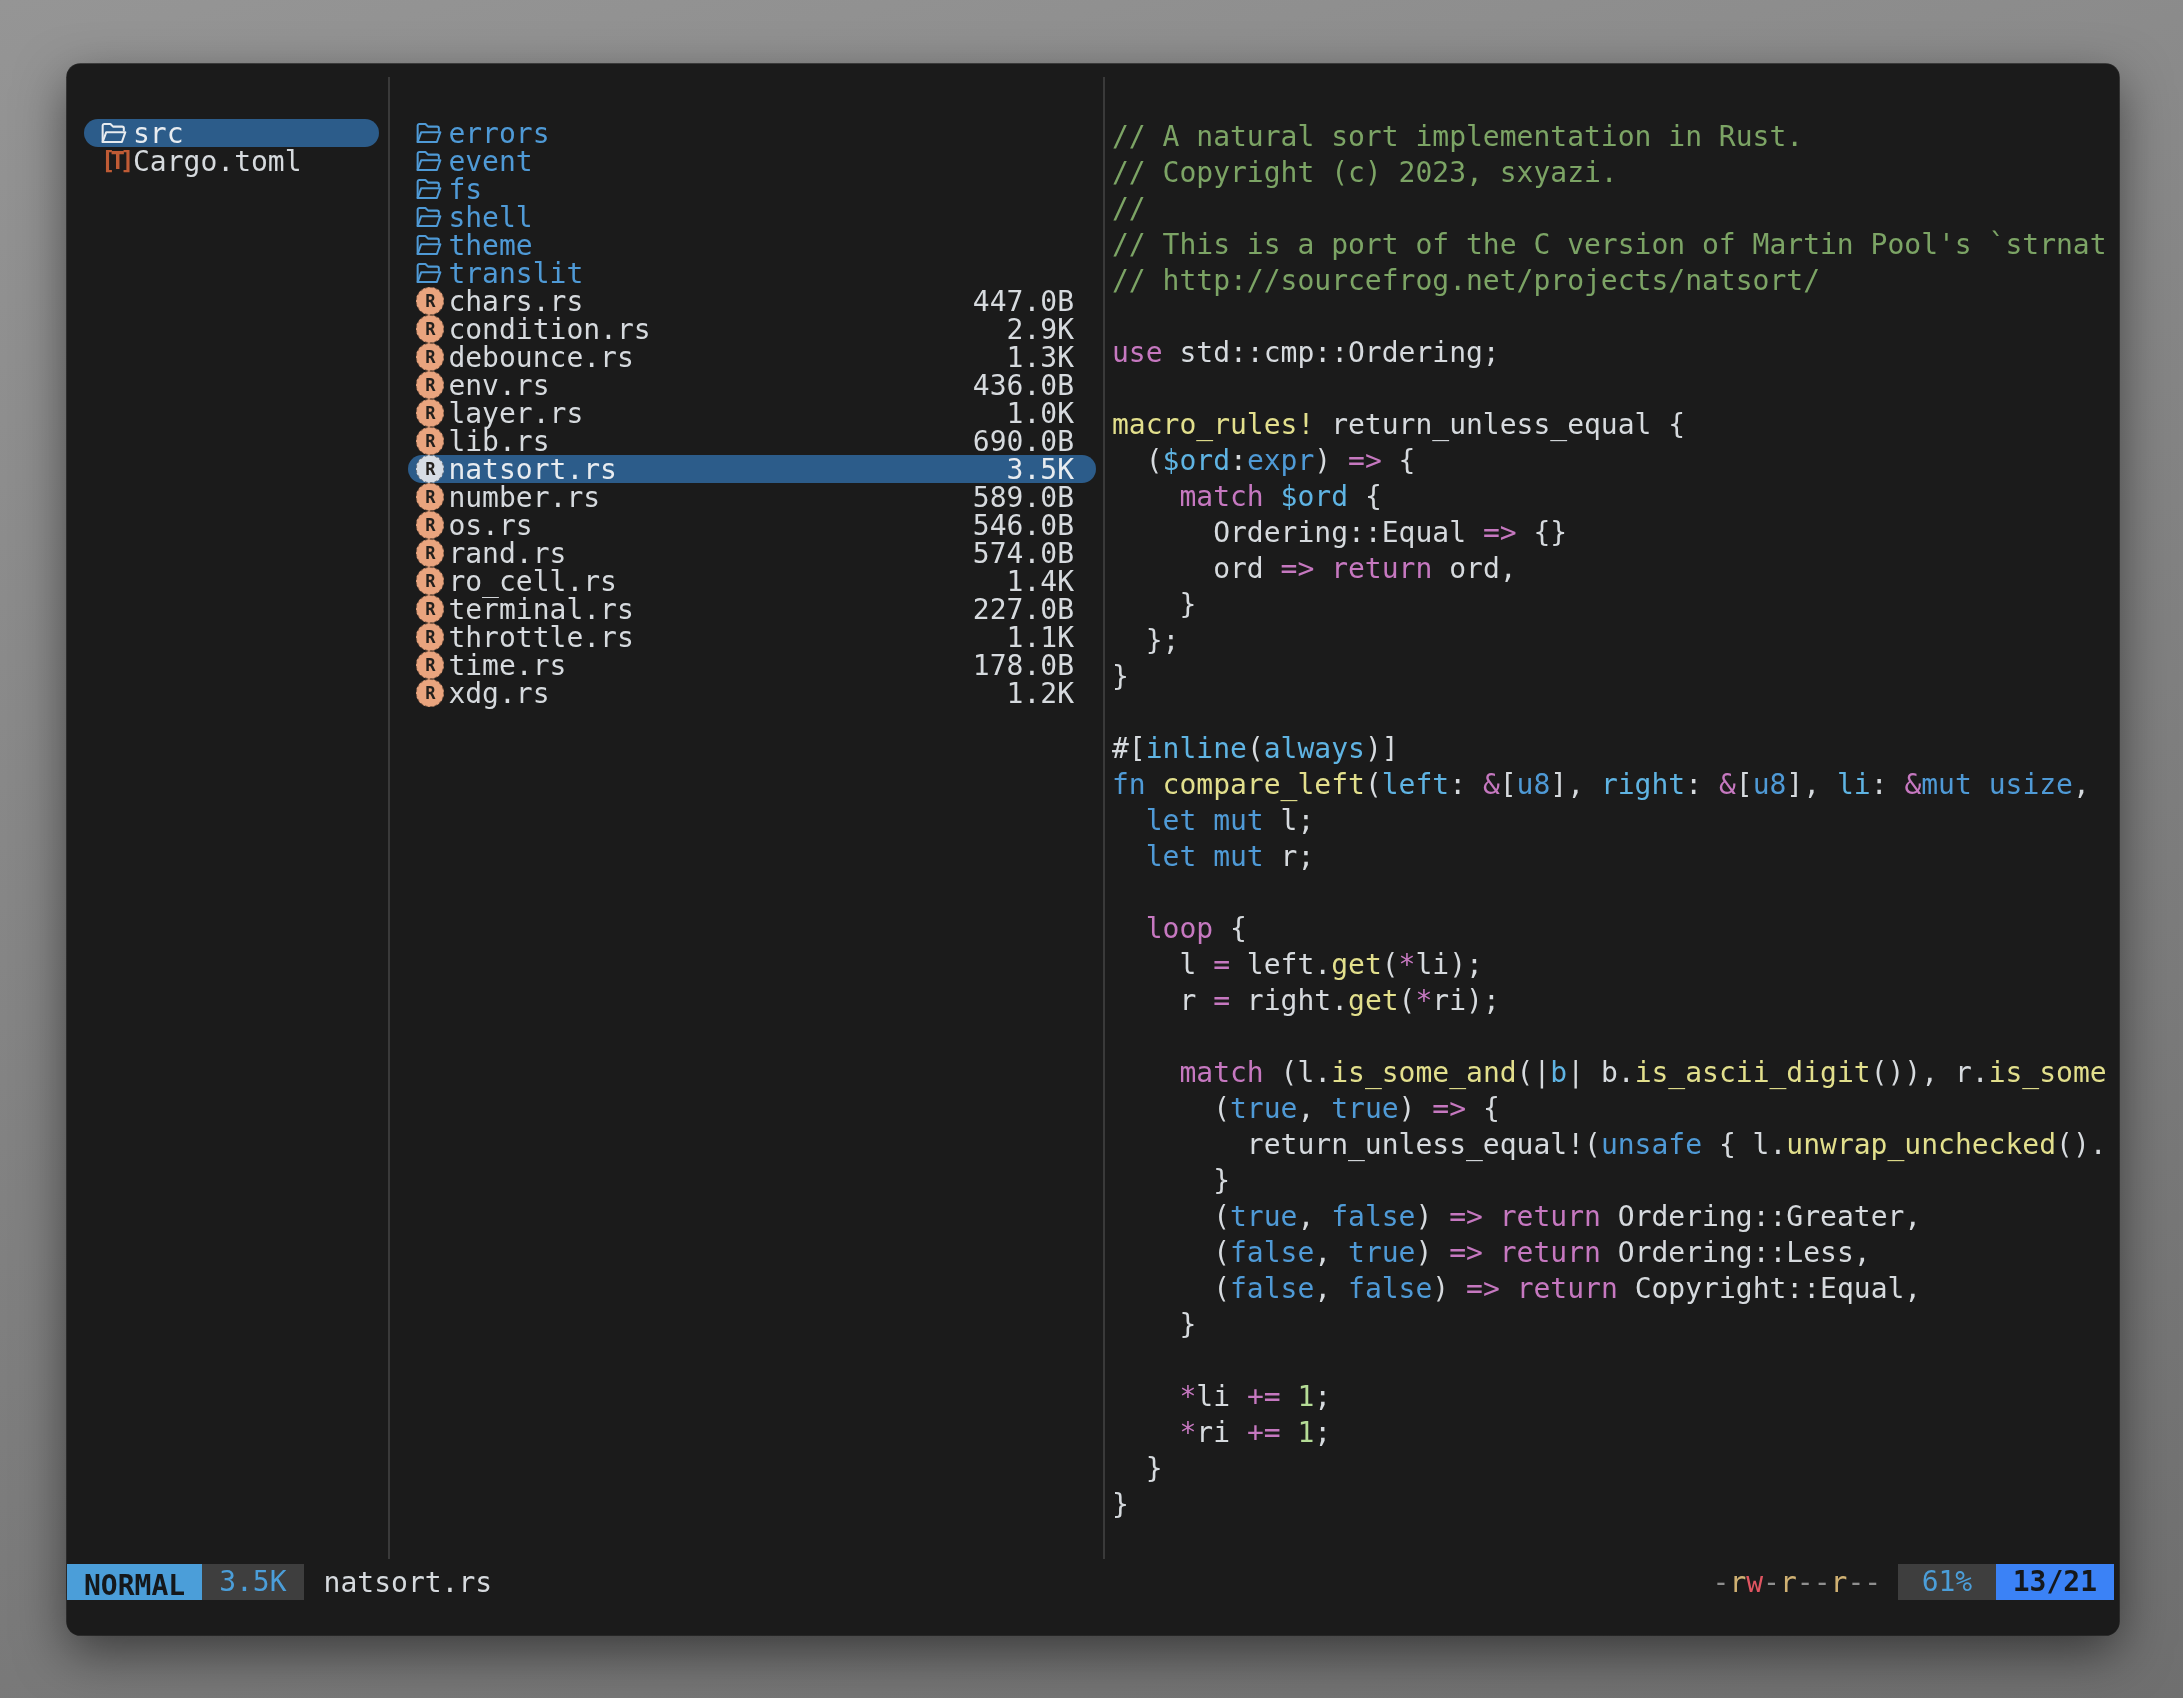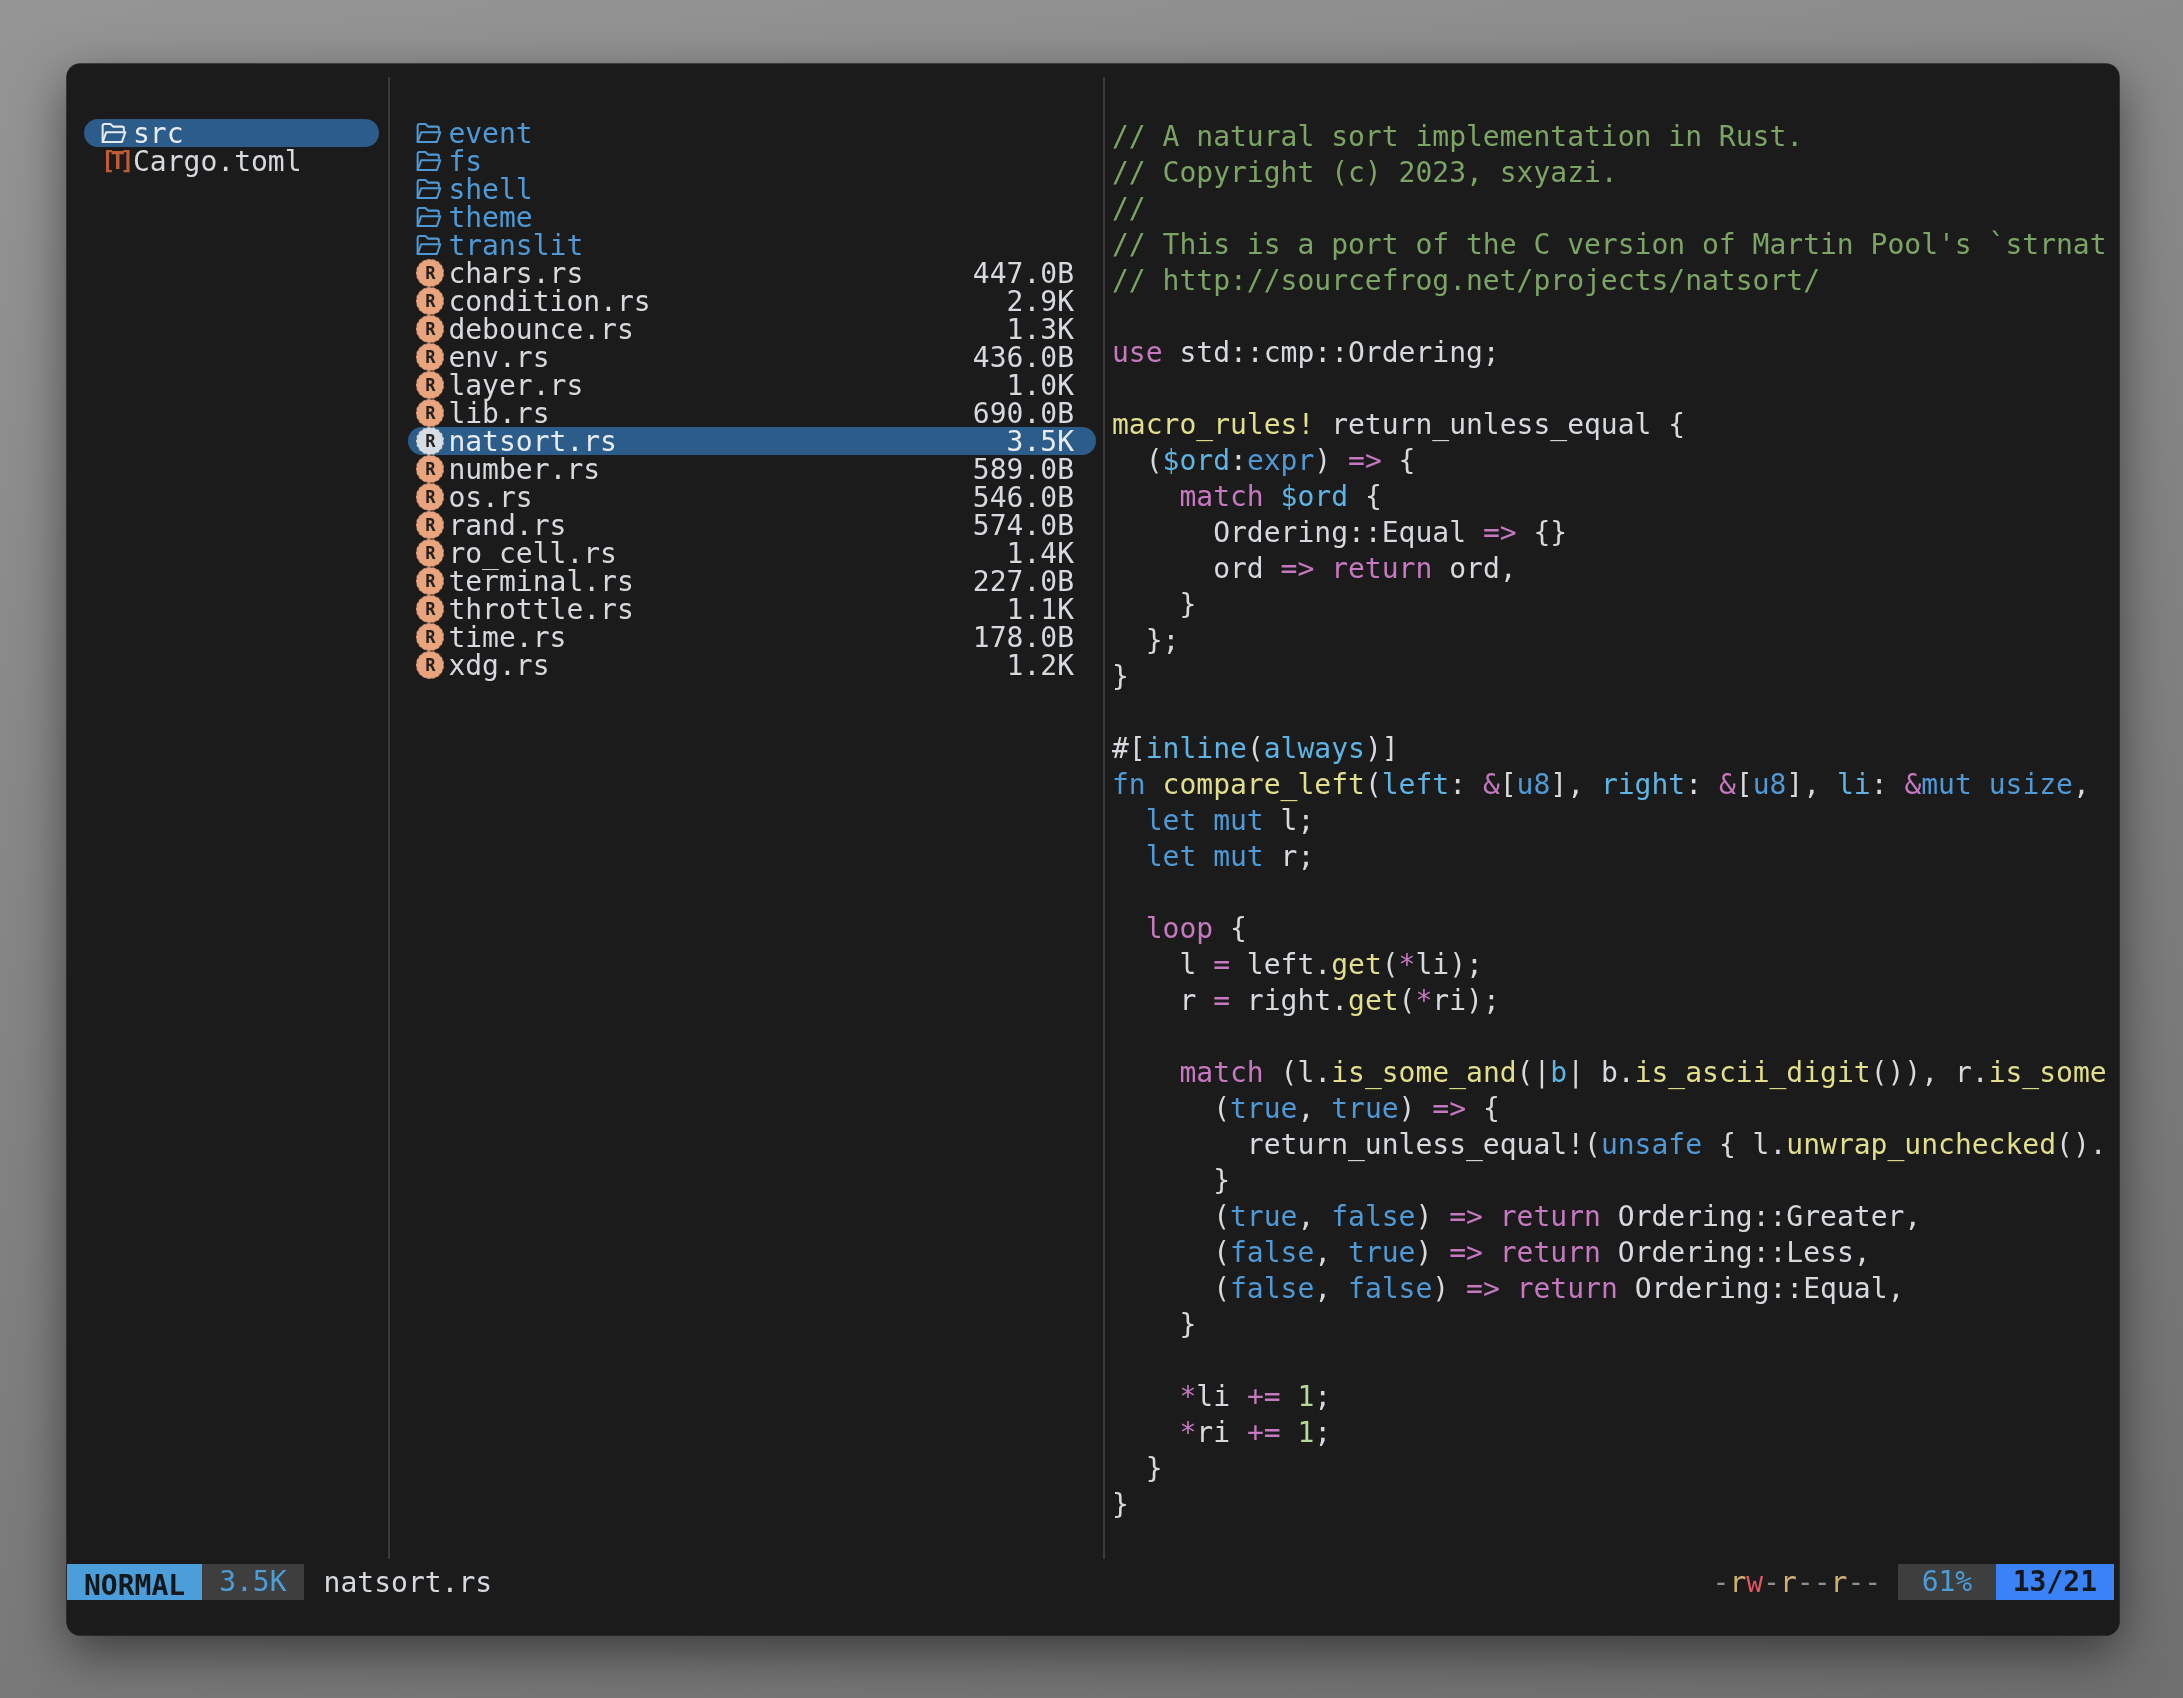--- a/index.html
+++ b/index.html
@@ -85,20 +85,24 @@
             <path d="M1.5 18.5 V3.5 a1.6 1.6 0 0 1 1.6 -1.6 h5.6 l2.4 2.4 h8.4 a1.6 1.6 0 0 1 1.6 1.6 v2"></path>
             <path d="M1.5 18.5 L4.8 9.4 h17.7 L19.3 18.5 Z"></path>
           </svg></span><span class="name">src</span></div>
       <div class="row"><span class="iconbox"><span class="ticon">[T]</span></span><span class="name">Cargo.toml</span></div>
     </div>
 
   <div class="pane pane-current" id="current-pane">
       <div class="row folder-row"><span class="iconbox"><svg class="fold-svg" viewBox="0 0 24 21" fill="none" stroke="currentColor" stroke-width="1.9" stroke-linejoin="round" stroke-linecap="round">
             <path d="M1.5 18.5 V3.5 a1.6 1.6 0 0 1 1.6 -1.6 h5.6 l2.4 2.4 h8.4 a1.6 1.6 0 0 1 1.6 1.6 v2"></path>
             <path d="M1.5 18.5 L4.8 9.4 h17.7 L19.3 18.5 Z"></path>
+          </svg></span><span class="name">errors</span><span class="size"></span></div>
+      <div class="row folder-row"><span class="iconbox"><svg class="fold-svg" viewBox="0 0 24 21" fill="none" stroke="currentColor" stroke-width="1.9" stroke-linejoin="round" stroke-linecap="round">
+            <path d="M1.5 18.5 V3.5 a1.6 1.6 0 0 1 1.6 -1.6 h5.6 l2.4 2.4 h8.4 a1.6 1.6 0 0 1 1.6 1.6 v2"></path>
+            <path d="M1.5 18.5 L4.8 9.4 h17.7 L19.3 18.5 Z"></path>
           </svg></span><span class="name">event</span><span class="size"></span></div>
       <div class="row folder-row"><span class="iconbox"><svg class="fold-svg" viewBox="0 0 24 21" fill="none" stroke="currentColor" stroke-width="1.9" stroke-linejoin="round" stroke-linecap="round">
             <path d="M1.5 18.5 V3.5 a1.6 1.6 0 0 1 1.6 -1.6 h5.6 l2.4 2.4 h8.4 a1.6 1.6 0 0 1 1.6 1.6 v2"></path>
             <path d="M1.5 18.5 L4.8 9.4 h17.7 L19.3 18.5 Z"></path>
           </svg></span><span class="name">fs</span><span class="size"></span></div>
       <div class="row folder-row"><span class="iconbox"><svg class="fold-svg" viewBox="0 0 24 21" fill="none" stroke="currentColor" stroke-width="1.9" stroke-linejoin="round" stroke-linecap="round">
             <path d="M1.5 18.5 V3.5 a1.6 1.6 0 0 1 1.6 -1.6 h5.6 l2.4 2.4 h8.4 a1.6 1.6 0 0 1 1.6 1.6 v2"></path>
             <path d="M1.5 18.5 L4.8 9.4 h17.7 L19.3 18.5 Z"></path>
           </svg></span><span class="name">shell</span><span class="size"></span></div>
       <div class="row folder-row"><span class="iconbox"><svg class="fold-svg" viewBox="0 0 24 21" fill="none" stroke="currentColor" stroke-width="1.9" stroke-linejoin="round" stroke-linecap="round">
@@ -152,21 +156,21 @@
       <div class="codeline"><span class="tok-tx">  </span><span class="tok-pk">loop</span><span class="tok-tx"> {</span></div>
       <div class="codeline"><span class="tok-tx">    l </span><span class="tok-pk">=</span><span class="tok-tx"> left.</span><span class="tok-fy">get</span><span class="tok-tx">(</span><span class="tok-pk">*</span><span class="tok-tx">li);</span></div>
       <div class="codeline"><span class="tok-tx">    r </span><span class="tok-pk">=</span><span class="tok-tx"> right.</span><span class="tok-fy">get</span><span class="tok-tx">(</span><span class="tok-pk">*</span><span class="tok-tx">ri);</span></div>
       <div class="codeline">&nbsp;</div>
       <div class="codeline"><span class="tok-tx">    </span><span class="tok-pk">match</span><span class="tok-tx"> (l.</span><span class="tok-fy">is_some_and</span><span class="tok-tx">(|</span><span class="tok-pb">b</span><span class="tok-tx">| b.</span><span class="tok-fy">is_ascii_digit</span><span class="tok-tx">()), r.</span><span class="tok-fy">is_some</span></div>
       <div class="codeline"><span class="tok-tx">      (</span><span class="tok-kw">true</span><span class="tok-tx">, </span><span class="tok-kw">true</span><span class="tok-tx">) </span><span class="tok-pk">=&gt;</span><span class="tok-tx"> {</span></div>
       <div class="codeline"><span class="tok-tx">        return_unless_equal!(</span><span class="tok-kw">unsafe</span><span class="tok-tx"> { l.</span><span class="tok-fy">unwrap_unchecked</span><span class="tok-tx">().</span></div>
       <div class="codeline"><span class="tok-tx">      }</span></div>
       <div class="codeline"><span class="tok-tx">      (</span><span class="tok-kw">true</span><span class="tok-tx">, </span><span class="tok-kw">false</span><span class="tok-tx">) </span><span class="tok-pk">=&gt;</span><span class="tok-tx"> </span><span class="tok-pk">return</span><span class="tok-tx"> Ordering::Greater,</span></div>
       <div class="codeline"><span class="tok-tx">      (</span><span class="tok-kw">false</span><span class="tok-tx">, </span><span class="tok-kw">true</span><span class="tok-tx">) </span><span class="tok-pk">=&gt;</span><span class="tok-tx"> </span><span class="tok-pk">return</span><span class="tok-tx"> Ordering::Less,</span></div>
-      <div class="codeline"><span class="tok-tx">      (</span><span class="tok-kw">false</span><span class="tok-tx">, </span><span class="tok-kw">false</span><span class="tok-tx">) </span><span class="tok-pk">=&gt;</span><span class="tok-tx"> </span><span class="tok-pk">return</span><span class="tok-tx"> Ordering::Equal,</span></div>
+      <div class="codeline"><span class="tok-tx">      (</span><span class="tok-kw">false</span><span class="tok-tx">, </span><span class="tok-kw">false</span><span class="tok-tx">) </span><span class="tok-pk">=&gt;</span><span class="tok-tx"> </span><span class="tok-pk">return</span><span class="tok-tx"> Copyright::Equal,</span></div>
       <div class="codeline"><span class="tok-tx">    }</span></div>
       <div class="codeline">&nbsp;</div>
       <div class="codeline"><span class="tok-tx">    </span><span class="tok-pk">*</span><span class="tok-tx">li </span><span class="tok-pk">+=</span><span class="tok-tx"> </span><span class="tok-nu">1</span><span class="tok-tx">;</span></div>
       <div class="codeline"><span class="tok-tx">    </span><span class="tok-pk">*</span><span class="tok-tx">ri </span><span class="tok-pk">+=</span><span class="tok-tx"> </span><span class="tok-nu">1</span><span class="tok-tx">;</span></div>
       <div class="codeline"><span class="tok-tx">  }</span></div>
       <div class="codeline"><span class="tok-tx">}</span></div>
     </div>
 
   <div class="statusbar">
     <span class="sb-badge sb-mode">NORMAL</span>

